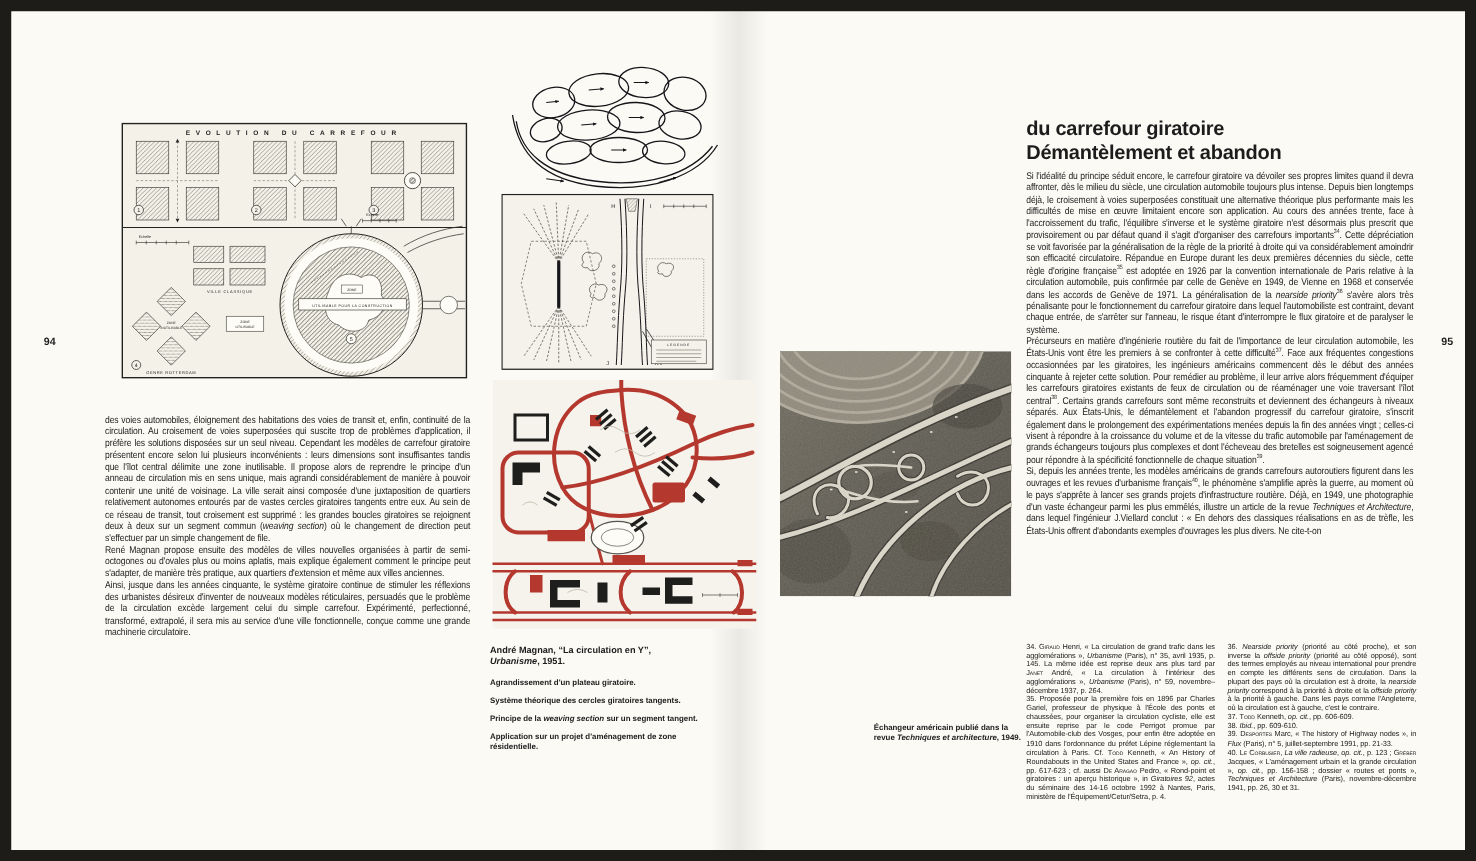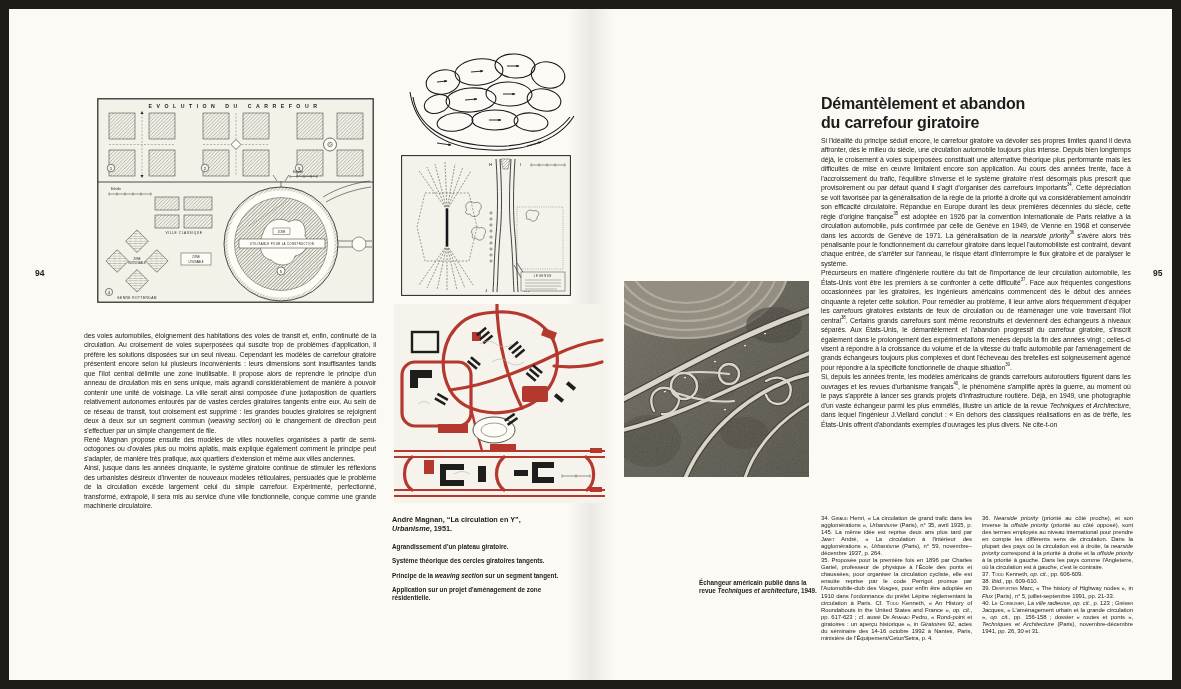--- a/index.html
+++ b/index.html
@@ -435,22 +435,22 @@
               <rect x="100" y="128" width="2" height="1.2"></rect>
       </g>
       <rect width="185" height="196" filter="url(#grain)"></rect>
     </g>
    </svg>
   </figure>
 
   <div class="photo-caption"><span>Échangeur américain publié dans la revue </span><span class="it">Techniques et architecture</span><span>, 1949.</span></div>
 
   <h1 class="heading">
+    <div>du carrefour giratoire</div>
     <div>Démantèlement et abandon</div>
-    <div>du carrefour giratoire</div>
   </h1>
 
   <div class="rightcol">
     <p><span>Si l'idéalité du principe séduit encore, le carrefour giratoire va dévoiler ses propres limites quand il devra affronter, dès le milieu du siècle, une circulation automobile toujours plus intense. Depuis bien longtemps déjà, le croisement à voies superposées constituait une alternative théorique plus performante mais les difficultés de mise en œuvre limitaient encore son application. Au cours des années trente, face à l'accroissement du trafic, l'équilibre s'inverse et le système giratoire n'est désormais plus prescrit que provisoirement ou par défaut quand il s'agit d'organiser des carrefours importants</span><span class="sup">34</span><span>. Cette dépréciation se voit favorisée par la généralisation de la règle de la priorité à droite qui va considérablement amoindrir son efficacité circulatoire. Répandue en Europe durant les deux premières décennies du siècle, cette règle d'origine française</span><span class="sup">35</span><span> est adoptée en 1926 par la convention internationale de Paris relative à la circulation automobile, puis confirmée par celle de Genève en 1949, de Vienne en 1968 et conservée dans les accords de Genève de 1971. La généralisation de la </span><span class="it">nearside priority</span><span class="sup">36</span><span> s'avère alors très pénalisante pour le fonctionnement du carrefour giratoire dans lequel l'automobiliste est contraint, devant chaque entrée, de s'arrêter sur l'anneau, le risque étant d'interrompre le flux giratoire et de paralyser le système.</span></p>
     <p><span>Précurseurs en matière d'ingénierie routière du fait de l'importance de leur circulation automobile, les États-Unis vont être les premiers à se confronter à cette difficulté</span><span class="sup">37</span><span>. Face aux fréquentes congestions occasionnées par les giratoires, les ingénieurs américains commencent dès le début des années cinquante à rejeter cette solution. Pour remédier au problème, il leur arrive alors fréquemment d'équiper les carrefours giratoires existants de feux de circulation ou de réaménager une voie traversant l'îlot central</span><span class="sup">38</span><span>. Certains grands carrefours sont même reconstruits et deviennent des échangeurs à niveaux séparés. Aux États-Unis, le démantèlement et l'abandon progressif du carrefour giratoire, s'inscrit également dans le prolongement des expérimentations menées depuis la fin des années vingt ; celles-ci visent à répondre à la croissance du volume et de la vitesse du trafic automobile par l'aménagement de grands échangeurs toujours plus complexes et dont l'écheveau des bretelles est soigneusement agencé pour répondre à la spécificité fonctionnelle de chaque situation</span><span class="sup">39</span><span>.</span></p>
     <p><span>Si, depuis les années trente, les modèles américains de grands carrefours autoroutiers figurent dans les ouvrages et les revues d'urbanisme français</span><span class="sup">40</span><span>, le phénomène s'amplifie après la guerre, au moment où le pays s'apprête à lancer ses grands projets d'infrastructure routière. Déjà, en 1949, une photographie d'un vaste échangeur parmi les plus emmêlés, illustre un article de la revue </span><span class="it">Techniques et Architecture</span><span>, dans lequel l'ingénieur J.Viellard conclut : « En dehors des classiques réalisations en as de trèfle, les États-Unis offrent d'abondants exemples d'ouvrages les plus divers. Ne cite-t-on</span></p>
   </div>
 
   <div class="footnotes">
     <div class="fncol">

